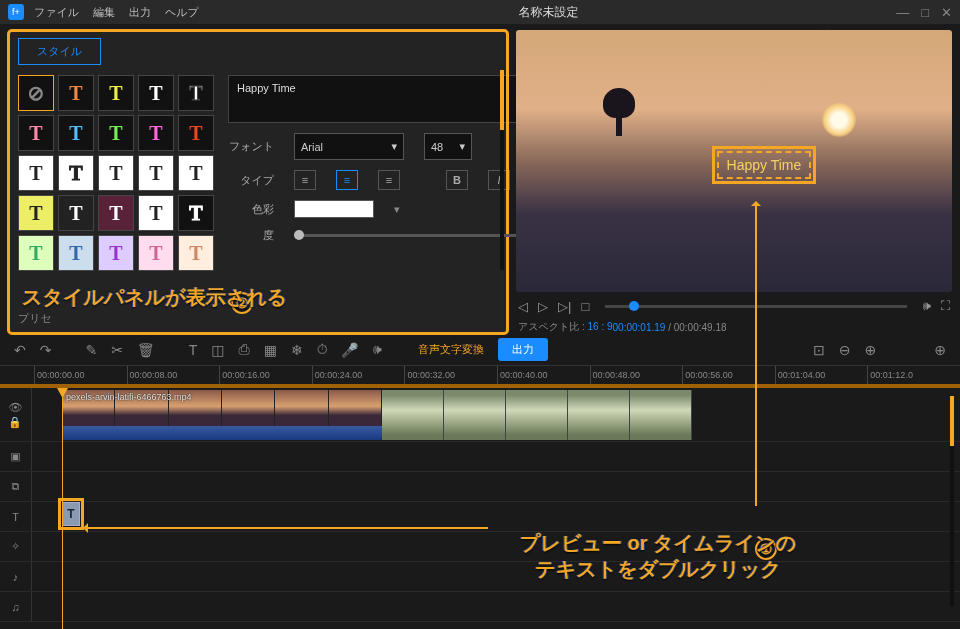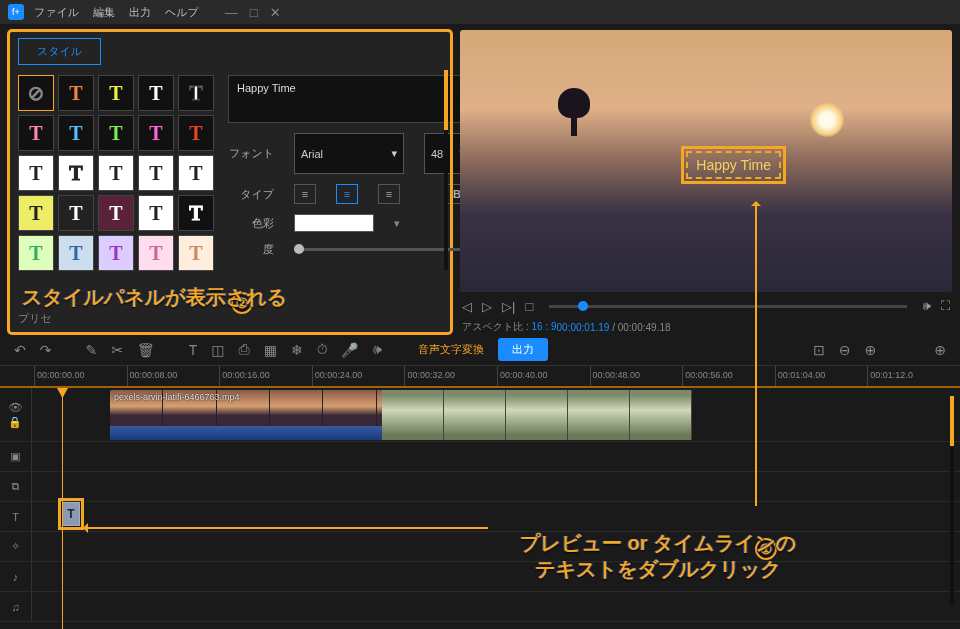--- a/index.html
+++ b/index.html
@@ -10,34 +10,34 @@
 .titlebar .logo { width: 16px; height: 16px; background: #1a8cff; border-radius: 3px; margin-right: 10px; display:flex; align-items:center; justify-content:center; color:#fff; font-size:9px; }
 .titlebar .menu-item { color: #bbb; margin-right: 14px; font-size: 11px; cursor: pointer; }
 .titlebar .title { flex: 1; text-align: center; color: #ddd; font-size: 12px; }
 .titlebar .win-ctrl { color: #888; margin-left: 12px; font-size: 13px; cursor: pointer; }
 
 .last-save { position: absolute; top: 28px; right: 12px; font-size: 10px; color: #aaa; }
 
 .upper { display: flex; height: 310px; padding: 6px 8px 0 8px; gap: 8px; }
 
 
-.style-panel { width: 444px; background: #232323; border-radius: 4px; position: relative; padding: 8px 10px; }
+.style-panel { width: 500px; background: #232323; border-radius: 4px; position: relative; padding: 8px 10px; }
 .style-panel.highlighted { outline: 3px solid #f5a623; outline-offset: -2px; }
 .tabs { display: flex; gap: 2px; margin-bottom: 10px; }
 .tab { padding: 5px 18px; font-size: 11px; color: #888; border: 1px solid #444; cursor: pointer; }
 .tab.active { color: #1a8cff; border-color: #1a8cff; }
 .panel-body { display: flex; gap: 14px; }
 .styles-grid { display: grid; grid-template-columns: repeat(5, 36px); grid-auto-rows: 36px; gap: 4px; }
 .style-swatch { background: #111; display: flex; align-items: center; justify-content: center; font-size: 20px; font-weight: bold; cursor: pointer; border: 1px solid #444; font-family: serif; }
 .style-swatch.sel { border: 1px solid #f5a623; }
 .props { flex: 1; display: flex; flex-direction: column; gap: 10px; padding-right: 6px; }
 .text-preview { background: #111; border: 1px solid #444; height: 48px; padding: 6px 8px; font-size: 11px; color: #ddd; }
 .prop-row { display: flex; align-items: center; gap: 20px; font-size: 11px; color: #aaa; }
 .prop-row label { width: 46px; text-align: right; }
-.select { background: #111; border: 1px solid #555; color: #ccc; padding: 13px 6px; font-size: 11px; display:flex; align-items:center; justify-content:space-between; }
+.select { background: #111; border: 1px solid #555; color: #ccc; padding: 6px 6px; font-size: 11px; display:flex; align-items:center; justify-content:space-between; }
 .font-select { width: 110px; }
 .size-select { width: 48px; }
 .tbtn { width: 22px; height: 20px; border: 1px solid #555; display:flex; align-items:center; justify-content:center; cursor:pointer; color:#aaa; }
 .tbtn.act { color:#1a8cff; border-color:#1a8cff; }
 .color-swatch { width: 80px; height: 18px; background: #fff; border:1px solid #555; }
 .slider { flex:1; height:3px; background:#555; position:relative; }
 .slider::after{content:"";position:absolute;left:0;top:-4px;width:10px;height:10px;background:#bbb;border-radius:50%;}
 .preset-label { position:absolute; left:10px; bottom:8px; color:#888; font-size:11px; }
 .panel-scroll { position:absolute; right:4px; top:40px; width:4px; height:200px; background:#111; }
 .panel-scroll::after{content:"";position:absolute;left:0;top:0;width:4px;height:60px;background:#f5a623;}
@@ -60,31 +60,31 @@
 .aspect-row .tc2 { color:#888; }
 
 
 .toolbar { height:32px; display:flex; align-items:center; padding:0 14px; gap:14px; border-bottom:1px solid #333; }
 .tool-icon { color:#888; font-size:14px; cursor:pointer; }
 .tool-sep { flex:1; }
 .voice-btn { color:#f5a623; font-size:11px; }
 .export-btn { background:#1a8cff; color:#fff; padding:4px 14px; border-radius:3px; font-size:11px; cursor:pointer; }
 
 
-.ruler { height:22px; display:flex; font-size:9px; color:#888; position:relative; padding-left:34px; border-bottom:2px solid #a16207; }
+.ruler { height:22px; display:flex; font-size:9px; color:#888; position:relative; padding-left:34px; border-bottom:4px solid #a16207; }
 .ruler span { flex:1; border-left:1px solid #444; padding-left:2px; padding-top:4px; }
 .playhead { position:absolute; left:62px; top:0; width:1px; height:260px; background:#f5a623; z-index:5; }
 .playhead::before{content:"";position:absolute;left:-5px;top:0;width:11px;height:10px;background:#f5a623;clip-path:polygon(0 0,100% 0,50% 100%);}
 
 .tracks { position:relative; }
 .track { height:30px; display:flex; align-items:center; border-bottom:1px solid #2a2a2a; }
 .track.tall { height:54px; }
 .track-head { width:32px; display:flex; flex-direction:column; align-items:center; justify-content:center; color:#888; gap:2px; font-size:11px; border-right:1px solid #333; height:100%; }
 .track-body { flex:1; position:relative; height:100%; }
-.clip-video { position:absolute; left:30px; top:2px; height:50px; width:320px; background:linear-gradient(to right,#3a2a38,#4a3440,#3a2a38); border-radius:2px; overflow:hidden;margin-left:48px; }
+.clip-video { position:absolute; left:30px; top:2px; height:50px; width:320px; background:linear-gradient(to right,#3a2a38,#4a3440,#3a2a38); border-radius:2px; overflow:hidden; }
 .clip-video .thumbs { height:36px; display:flex; }
 .clip-video .thumbs div { flex:1; background:linear-gradient(to bottom,#8a5a4a 0%,#d8a070 45%,#3a2838 70%); border-right:1px solid #222; }
 .clip-video .wave { height:14px; background:linear-gradient(to bottom,#3a5aa0,#1a3a80); }
 .clip-video .label { position:absolute; left:4px; top:2px; font-size:9px; color:#ddd; text-shadow:0 0 2px #000; }
 .clip-video2 { position:absolute; left:350px; top:2px; height:50px; width:310px; background:#5a6a4a; border-radius:2px; display:flex; }
 .clip-video2 div { flex:1; background:linear-gradient(to bottom,#7a8a6a 10%,#d0d8b8 40%,#6a7a58 90%); border-right:1px solid #444; }
 .text-clip { position:absolute; left:30px; width:18px; height:24px; background:#8a9ab0; border:1px solid #aac; display:flex;align-items:center;justify-content:center;color:#223;font-weight:bold;font-size:12px; }
 .text-clip.highlighted { outline:3px solid #f5a623; outline-offset:1px; }
 
 
@@ -99,20 +99,21 @@
 </style>
 </head>
 <body>
 
 <div class="titlebar">
   <div class="logo">f+</div>
   <span class="menu-item">ファイル</span>
   <span class="menu-item">編集</span>
   <span class="menu-item">出力</span>
   <span class="menu-item">ヘルプ</span>
+  <span class="title">名称未設定</span>
   <span class="win-ctrl">—</span>
   <span class="win-ctrl">□</span>
   <span class="win-ctrl">✕</span>
 </div>
 <div class="last-save">⟳最近保存されたファイル 07:11</div>
 
 <div class="upper">
 
   <div class="style-panel highlighted">
     <div class="tabs">

